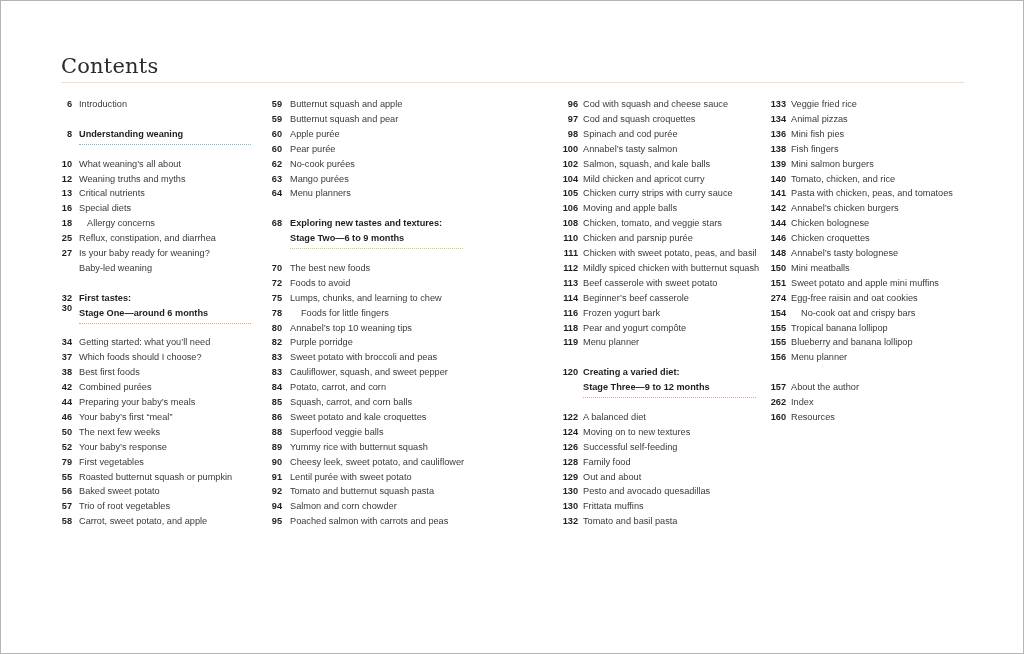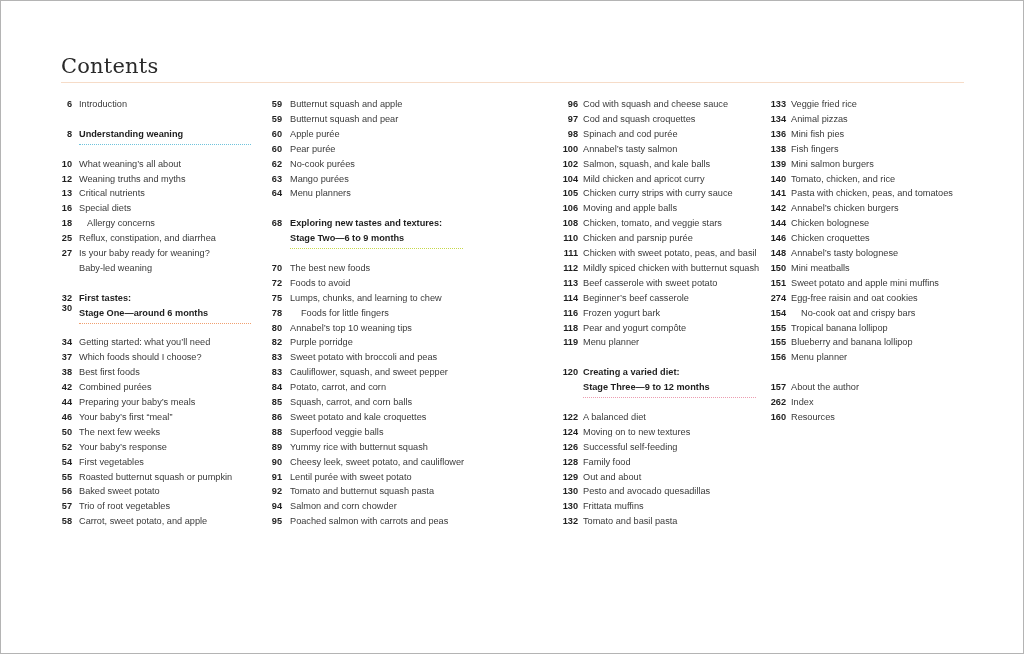--- a/index.html
+++ b/index.html
@@ -115,21 +115,21 @@
       </div>
       <div class="row" style="top: 327.8px;">
         <span class="num" style="width: 11px;">50</span>
         <span class="lbl" style="left: 18px;">The next few weeks</span>
       </div>
       <div class="row" style="top: 342.7px;">
         <span class="num" style="width: 11px;">52</span>
         <span class="lbl" style="left: 18px;">Your baby’s response</span>
       </div>
       <div class="row" style="top: 357.6px;">
-        <span class="num" style="width: 11px;">54</span>
+        <span class="num" style="width: 11px;">79</span>
         <span class="lbl" style="left: 18px;">First vegetables</span>
       </div>
       <div class="row" style="top: 372.5px;">
         <span class="num" style="width: 11px;">55</span>
         <span class="lbl" style="left: 18px;">Roasted butternut squash or pumpkin</span>
       </div>
       <div class="row" style="top: 387.4px;">
         <span class="num" style="width: 11px;">56</span>
         <span class="lbl" style="left: 18px;">Baked sweet potato</span>
       </div>

